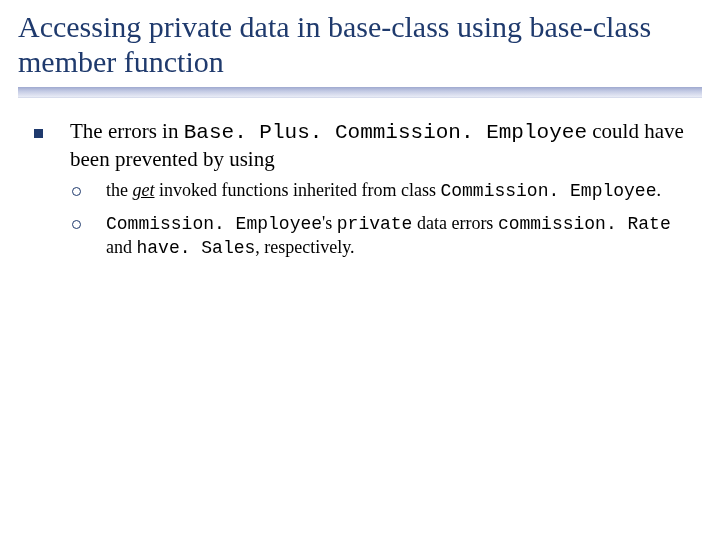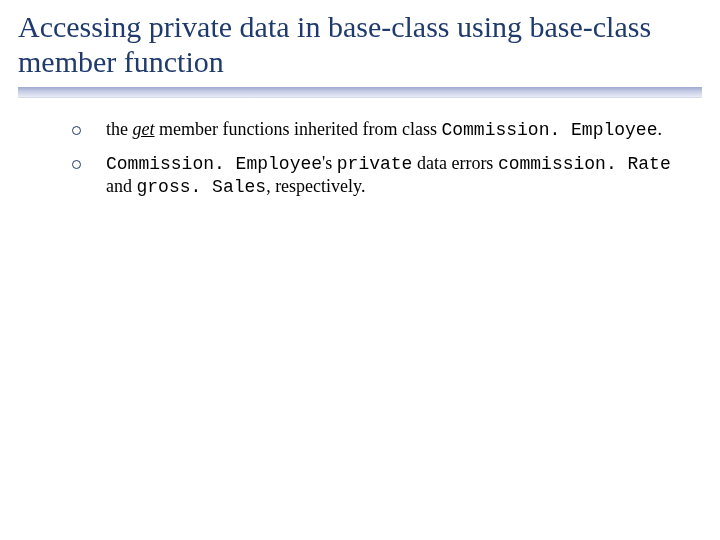--- a/index.html
+++ b/index.html
@@ -90,30 +90,36 @@
 </head>
 <body>
 
 <div class="slide">
 
   <div class="title">Accessing private data in base-class using base-class member function</div>
   <div class="title-underline"></div>
 
   <div class="body">
 
+    <div class="l1">
+      <div class="bullet"><span class="sq"></span></div>
+      <div class="content">
+        <span>The errors in </span><span class="mono">Base. Plus. Commission. Employee</span><span> could have been prevented by using</span>
+      </div>
+    </div>
 
     <div class="l2">
       <div class="bullet"><span class="cir"></span></div>
       <div class="content">
-        <span>the </span><span class="ital">get</span><span> member functions inherited from class </span><span class="mono">Commission. Employee</span><span>.</span>
+        <span>the </span><span class="ital">get</span><span> invoked functions inherited from class </span><span class="mono">Commission. Employee</span><span>.</span>
       </div>
     </div>
 
 
     <div class="l2">
       <div class="bullet"><span class="cir"></span></div>
       <div class="content">
-        <span class="mono">Commission. Employee</span><span>'s </span><span class="mono">private</span><span> data errors </span><span class="mono">commission. Rate</span><span> and </span><span class="mono">gross. Sales</span><span>, respectively.</span>
+        <span class="mono">Commission. Employee</span><span>'s </span><span class="mono">private</span><span> data errors </span><span class="mono">commission. Rate</span><span> and </span><span class="mono">have. Sales</span><span>, respectively.</span>
       </div>
     </div>
 
   </div>
 </div>
 
 </body></html>

